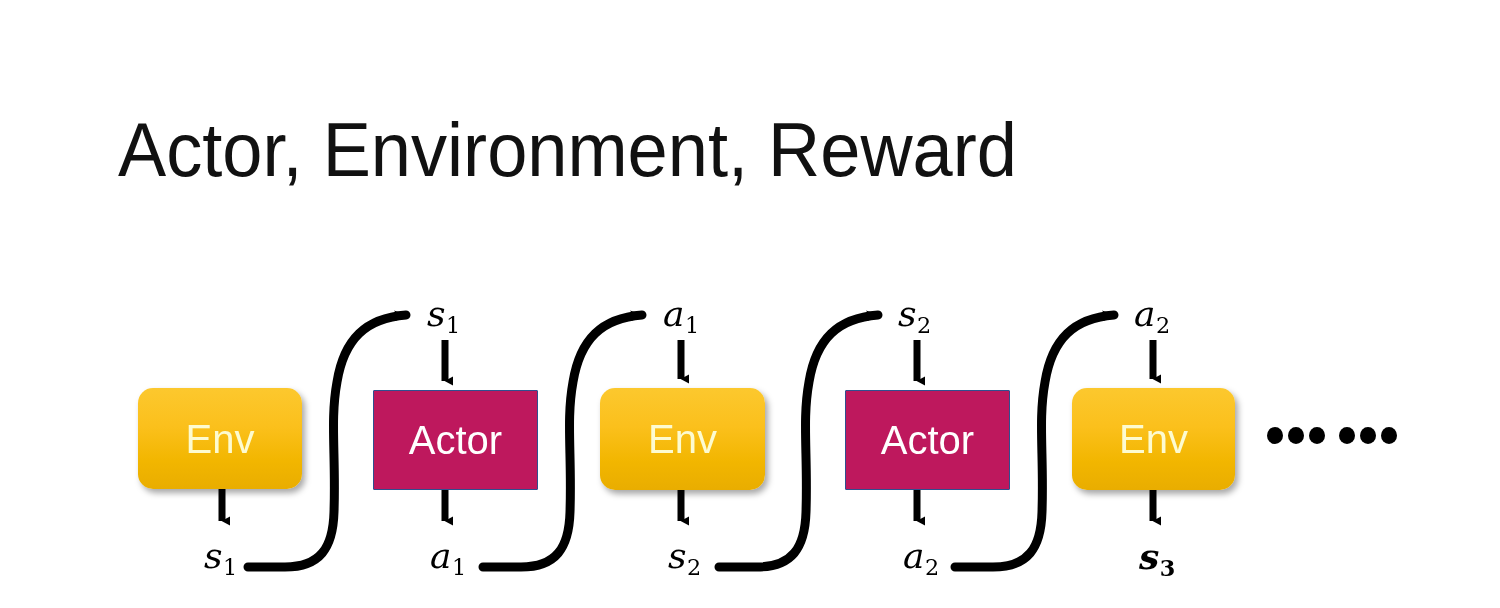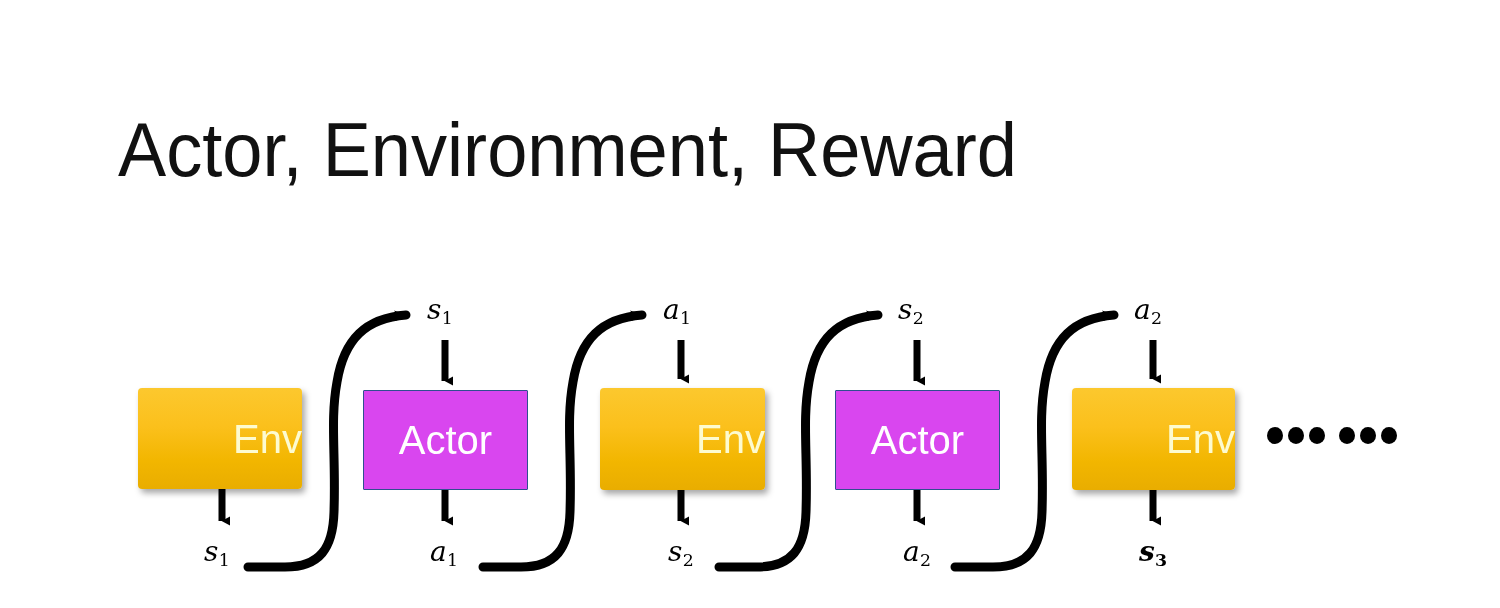--- a/index.html
+++ b/index.html
@@ -58,37 +58,37 @@
     justify-content: center;
     font-family: "Liberation Sans", sans-serif;
     font-size: 40px;
     font-weight: 400;
     line-height: 1;
     user-select: none;
   }
   .node-env {
     background: linear-gradient(180deg, #fcc82e 0%, #fbc01c 38%, #f2b600 72%, #e9ad00 100%);
     color: #fdfbd0;
-    border-radius: 4px;
+    border-radius: 15px;
     box-shadow: 3px 4px 6px rgba(0,0,0,0.35);
-    justify-content: flex-end;
   }
   .node-actor {
-    background: #d946ef;
+    background: #be185d;
     color: #ffffff;
     border: 1px solid #2f4f8f;
     border-radius: 1px;
+    margin-left: 10px;
   }
 
   
   .math-label {
     position: absolute;
     font-family: "DejaVu Serif", serif;
     font-style: italic;
-    font-size: 28px;
+    font-size: 36px;
     color: #000000;
     white-space: nowrap;
     user-select: none;
     line-height: 1;
   }
   .math-label sub {
     font-size: 0.62em;
     font-style: normal;
     vertical-align: baseline;
     position: relative;

